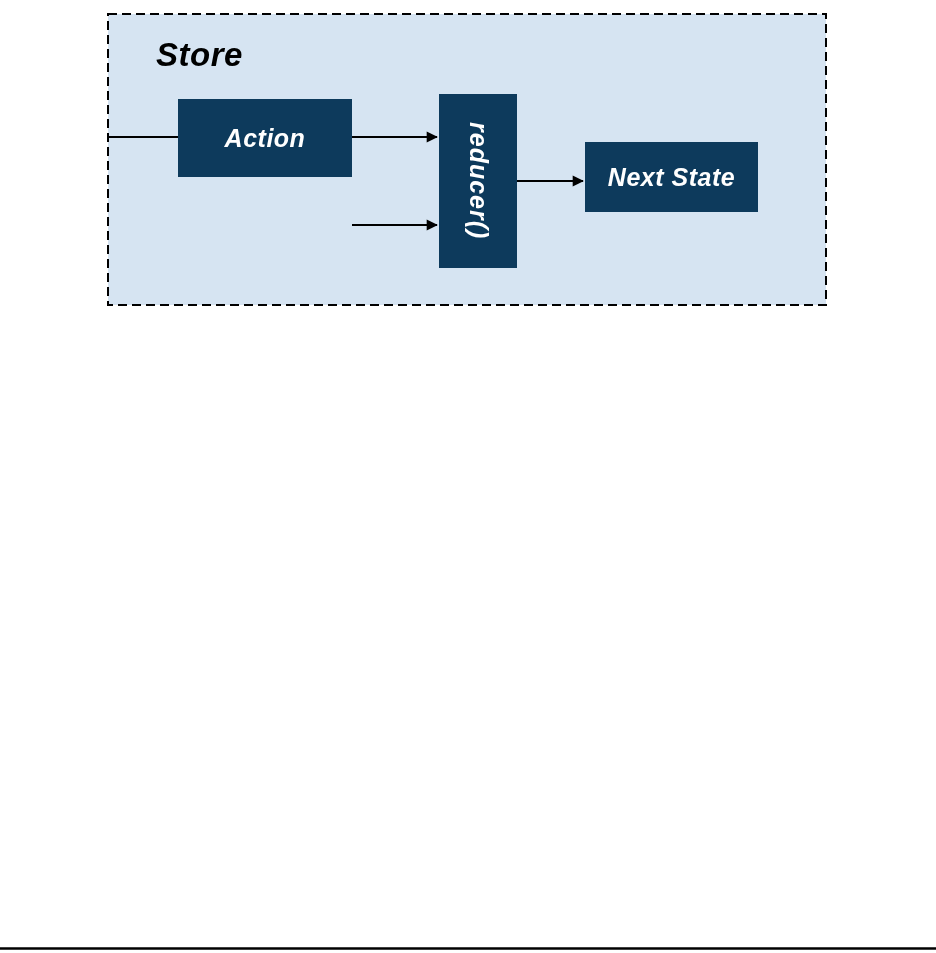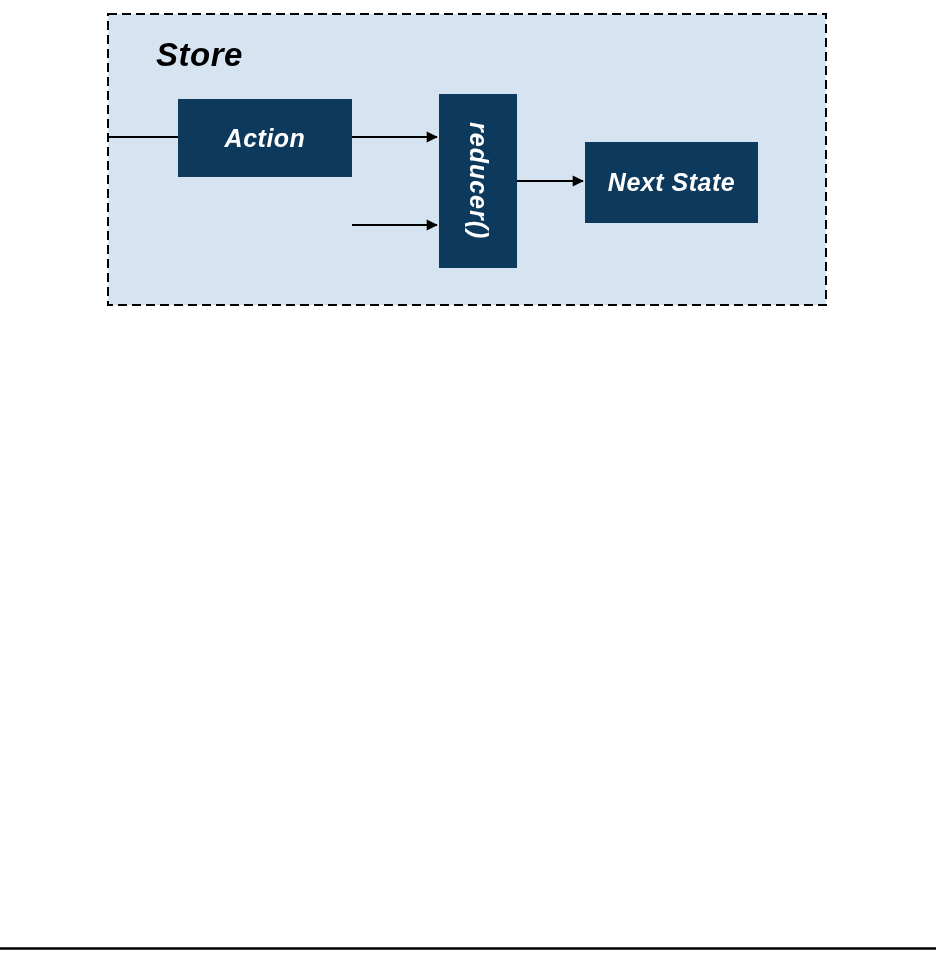--- a/index.html
+++ b/index.html
@@ -43,21 +43,21 @@
     align-items: center;
     justify-content: center;
     font-style: italic;
     font-weight: 700;
     font-size: 25px;
     letter-spacing: 0.5px;
   }
   .node-action    { left: 178px; top:  99px; width: 174px; height: 78px; }
   .node-state     { left: 178px; top: 186px; width: 174px; height: 77px; }
   .node-reducer   { left: 439px; top:  94px; width:  78px; height: 174px; }
-  .node-next-state{ left: 585px; top: 142px; width: 173px; height: 81px; }
+  .node-next-state{ left: 585px; top: 142px; width: 173px; height: 70px; }
   .node-reducer .node-label {
     writing-mode: vertical-rl; 
     letter-spacing: 1px;
   }
 </style>
 </head>
 <body>
 
 <div class="canvas">
 

